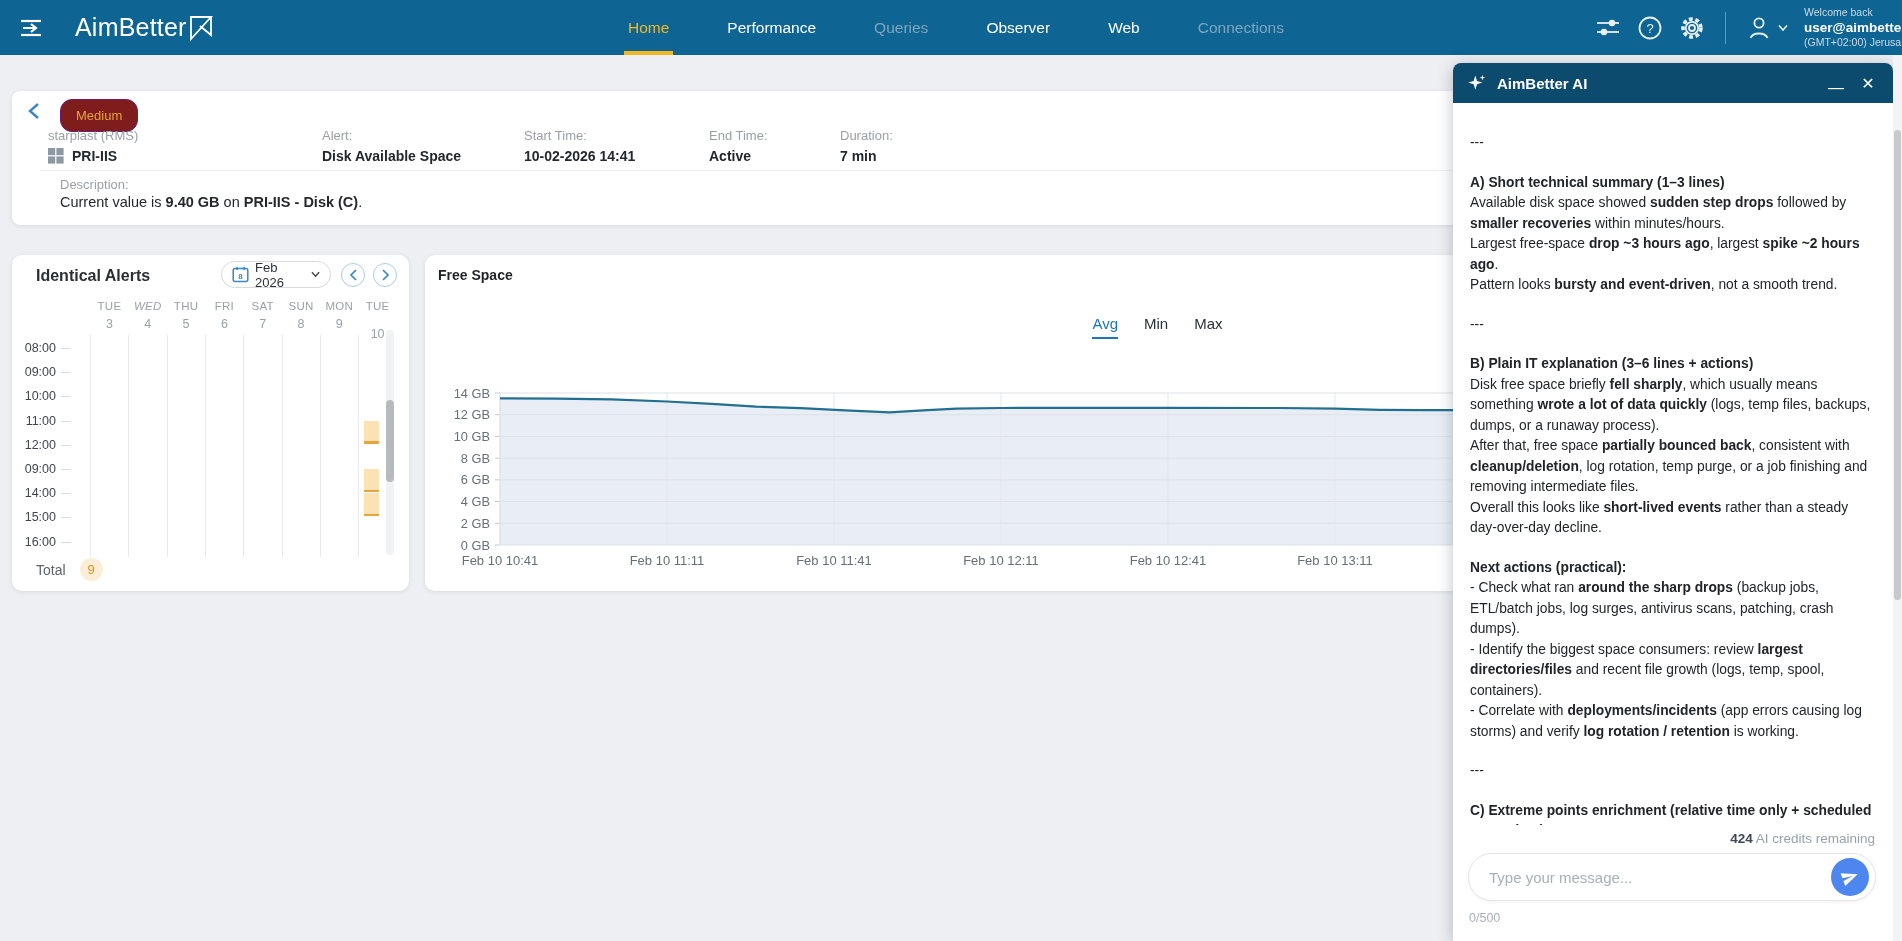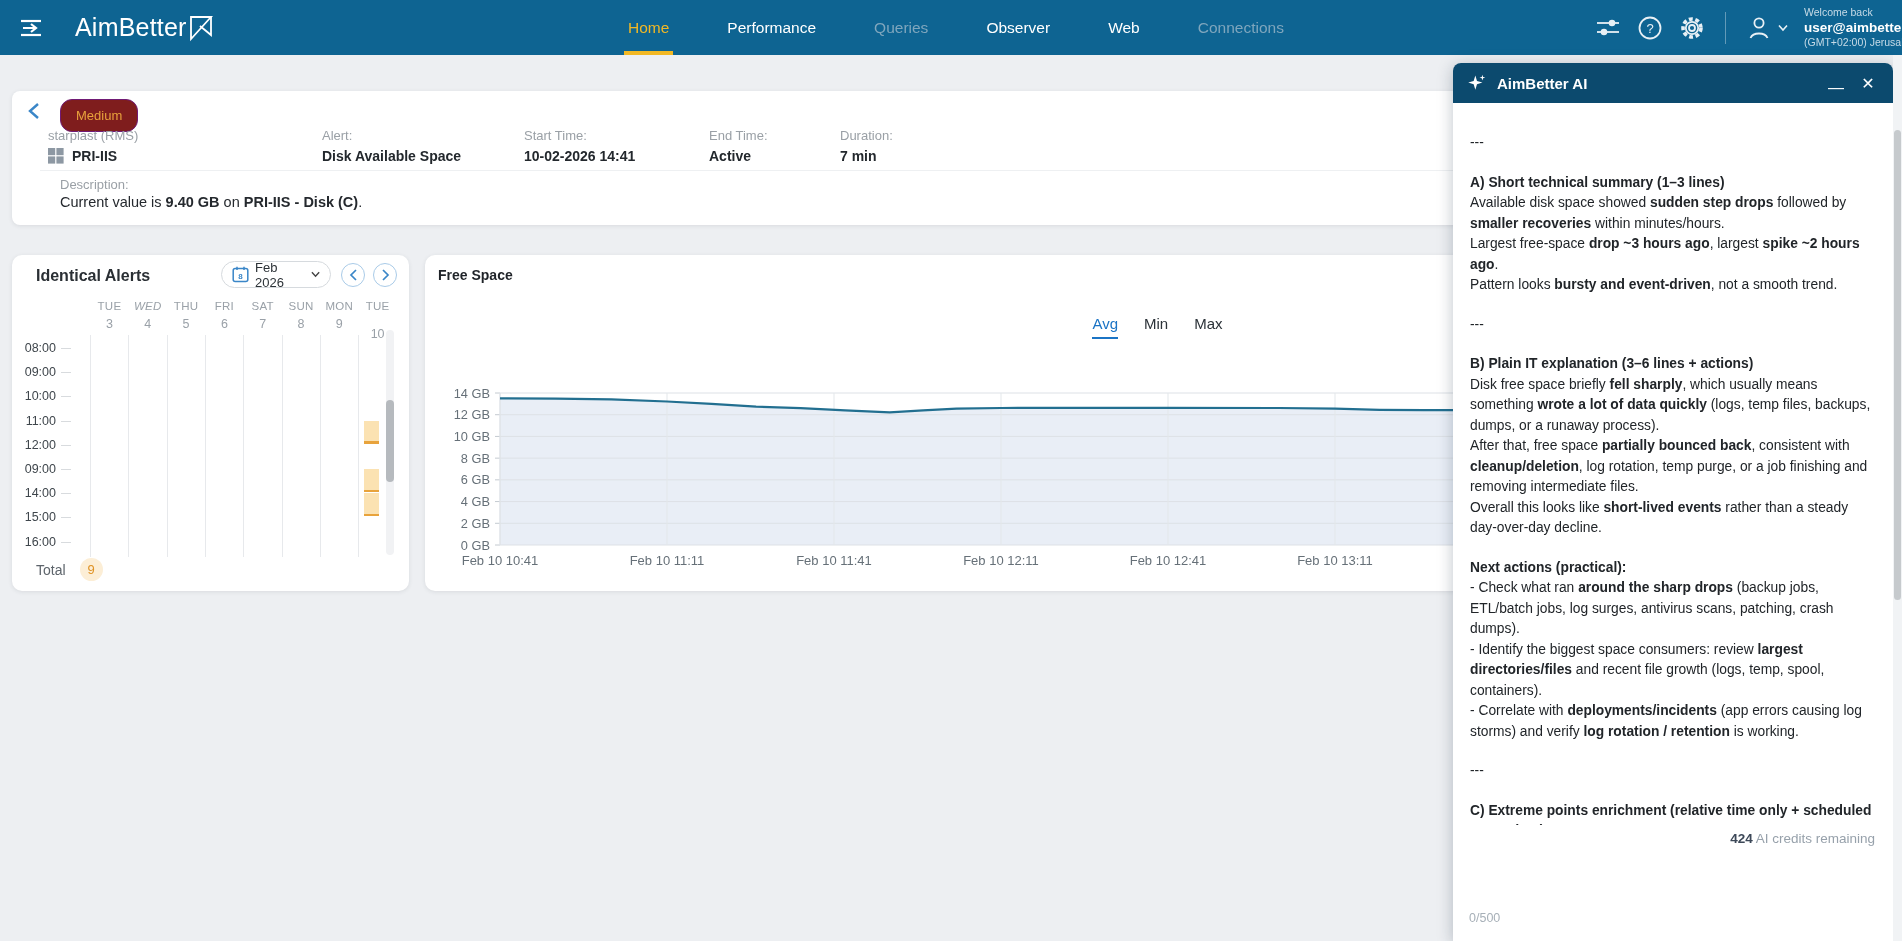--- a/index.html
+++ b/index.html
@@ -384,20 +384,30 @@
         <div class="msg clip"><span><span class="b">pattern (spiky / bursty)</span></span></div>
         <div class="msg"><span>---</span></div>
         <div class="msg"><span class="b">A) Short technical summary (1–3 lines)</span><br><span>Available disk space showed </span><span class="b">sudden step drops</span><span> followed by </span><span class="b">smaller recoveries</span><span> within minutes/hours.</span><br><span>Largest free-space </span><span class="b">drop ~3 hours ago</span><span>, largest </span><span class="b">spike ~2 hours ago</span><span>.</span><br><span>Pattern looks </span><span class="b">bursty and event-driven</span><span>, not a smooth trend.</span></div>
         <div class="msg"><span>---</span></div>
         <div class="msg"><span class="b">B) Plain IT explanation (3–6 lines + actions)</span><br><span>Disk free space briefly </span><span class="b">fell sharply</span><span>, which usually means something </span><span class="b">wrote a lot of data quickly</span><span> (logs, temp files, backups, dumps, or a runaway process).</span><br><span>After that, free space </span><span class="b">partially bounced back</span><span>, consistent with </span><span class="b">cleanup/deletion</span><span>, log rotation, temp purge, or a job finishing and removing intermediate files.</span><br><span>Overall this looks like </span><span class="b">short-lived events</span><span> rather than a steady day-over-day decline.</span></div>
         <div class="msg"><span class="b">Next actions (practical):</span><br><span>- Check what ran </span><span class="b">around the sharp drops</span><span> (backup jobs, ETL/batch jobs, log surges, antivirus scans, patching, crash dumps).</span><br><span>- Identify the biggest space consumers: review </span><span class="b">largest directories/files</span><span> and recent file growth (logs, temp, spool, containers).</span><br><span>- Correlate with </span><span class="b">deployments/incidents</span><span> (app errors causing log storms) and verify </span><span class="b">log rotation / retention</span><span> is working.</span></div>
         <div class="msg"><span>---</span></div>
         <div class="msg"><span class="b">C) Extreme points enrichment (relative time only + scheduled vs random)</span><br></div>
       </div>
     <div class="ai-credits"><span class="b">424</span><span> AI credits remaining</span></div>
+    <div class="ai-input-wrap">
+      <input class="ai-input" type="text" placeholder="Type your message..." style="">
+      <button class="send-btn">
+        <span>
+          <svg width="18" height="18" viewBox="0 0 24 24" style="transform:rotate(-20deg);">
+            <path d="M2 21 L23 12 L2 3 L2 10 L16 12 L2 14 Z" fill="#fff"></path>
+          </svg>
+        </span>
+      </button>
+    </div>
     <div class="ai-counter">0/500</div>
   </aside>
 
   <div class="page-scroll">
     <div class="page-thumb"></div>
   </div>
 
 </div>
 
 </body></html>

